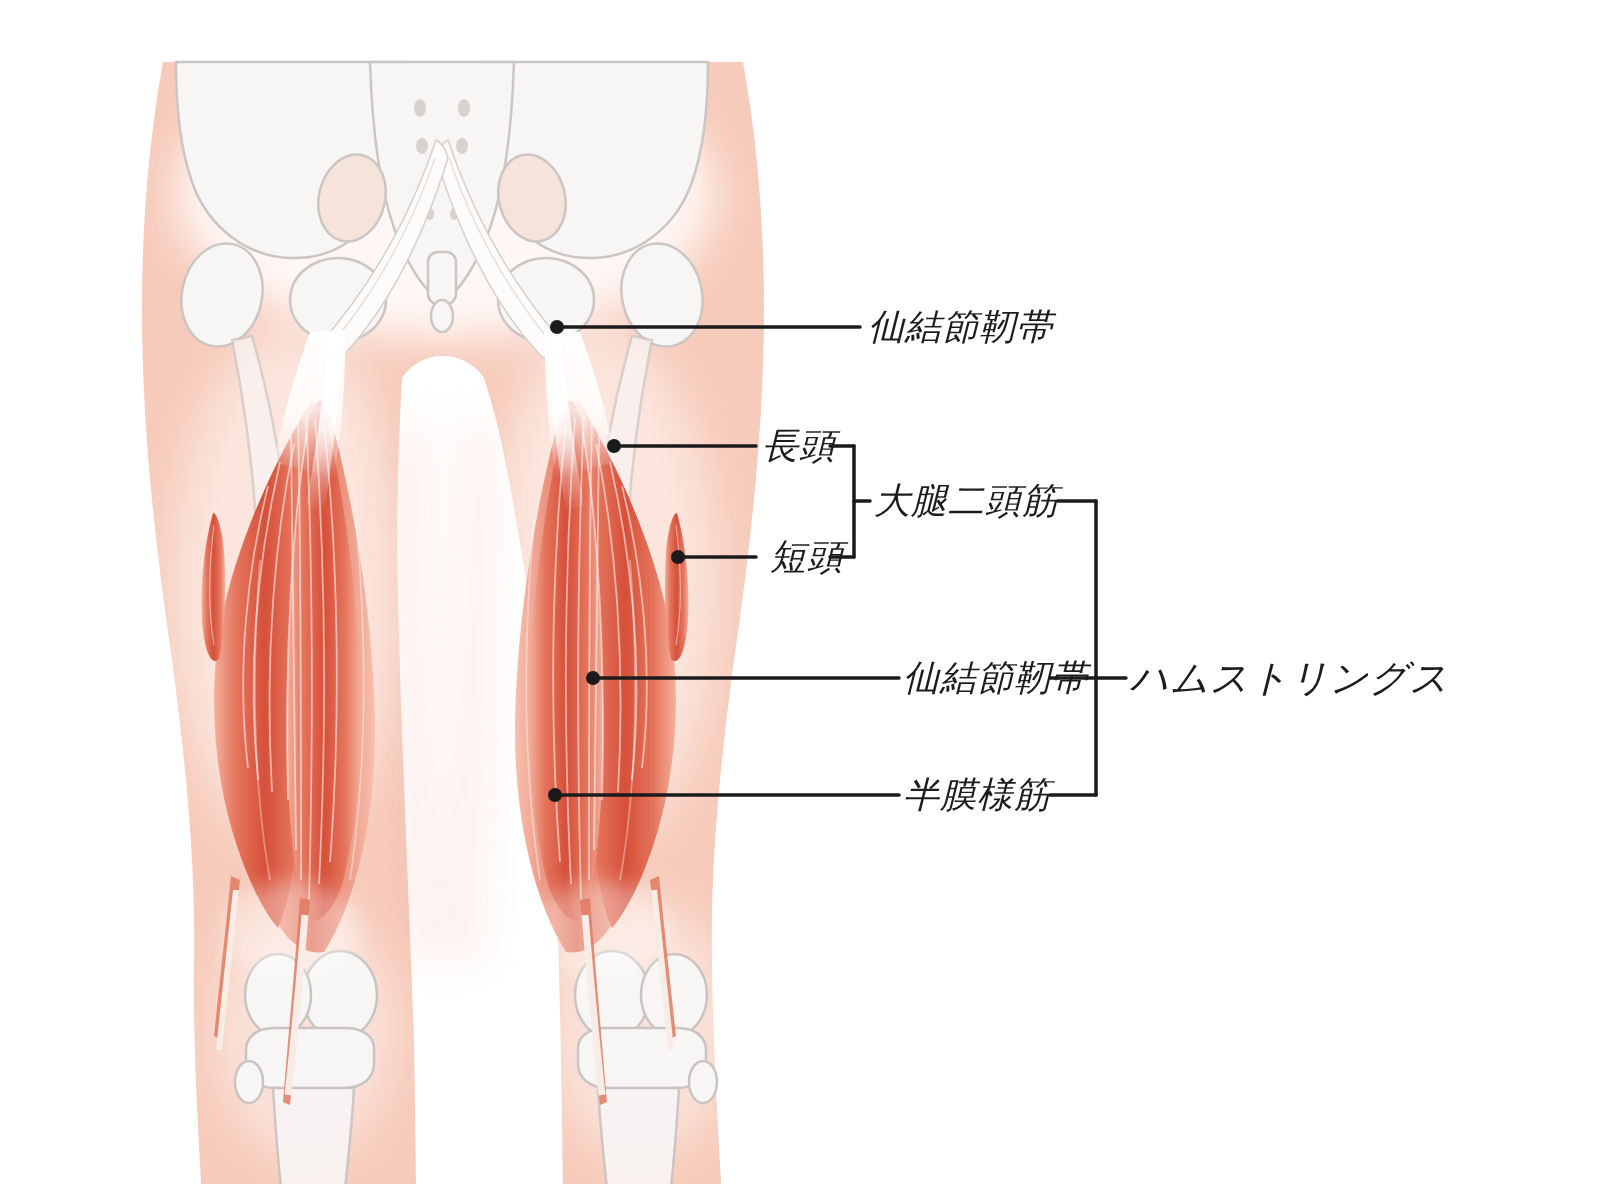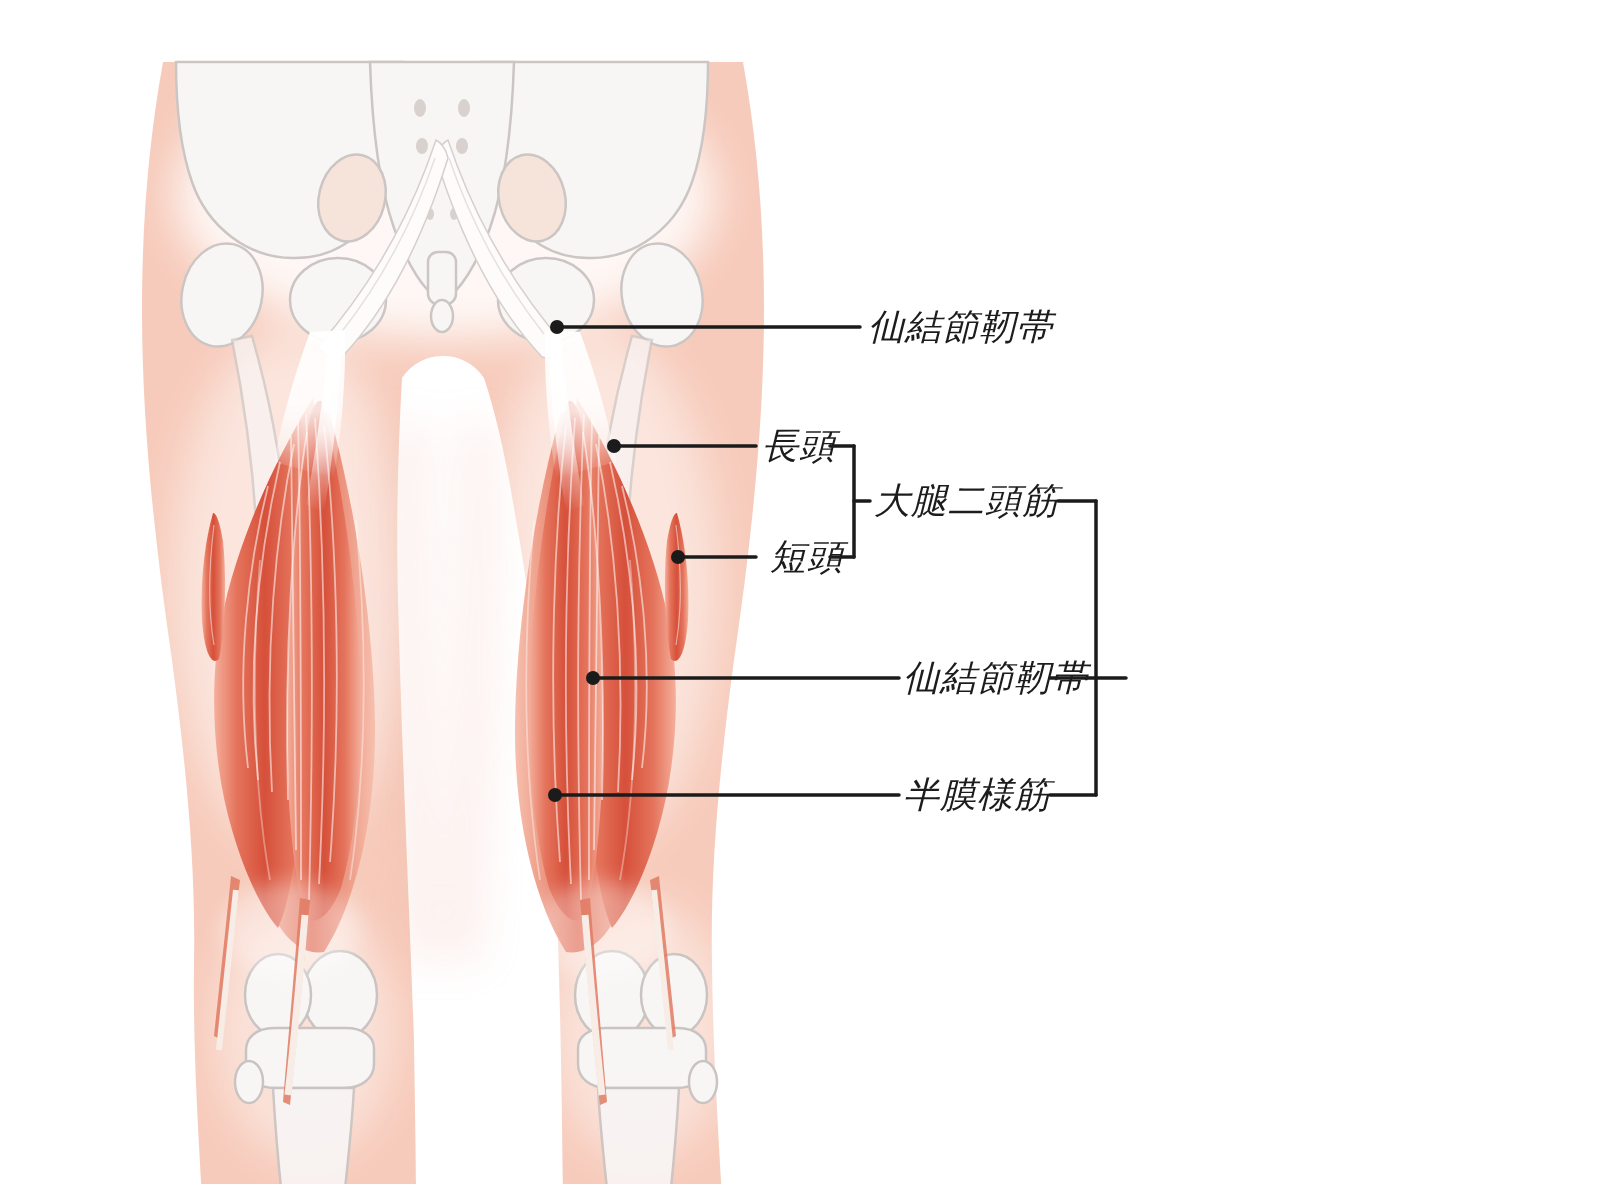--- a/index.html
+++ b/index.html
@@ -175,14 +175,15 @@
     <line x1="1050" y1="795" x2="1096" y2="795"></line>
   </g>
 </svg>
 
   <div class="lbl" style="left:868px;top:327px;">仙結節靭帯</div>
   <div class="lbl small" style="left:762px;top:446px;">長頭</div>
   <div class="lbl small" style="left:762px;top:557px;margin-left:8px;">短頭</div>
   <div class="lbl" style="left:874px;top:501px;">大腿二頭筋</div>
   <div class="lbl" style="left:903px;top:678px;">仙結節靭帯</div>
   <div class="lbl" style="left:903px;top:795px;">半膜様筋</div>
+  <div class="lbl big" style="left:1130px;top:678px;">ハムストリングス</div>
 
 </div>
 
 </body></html>

